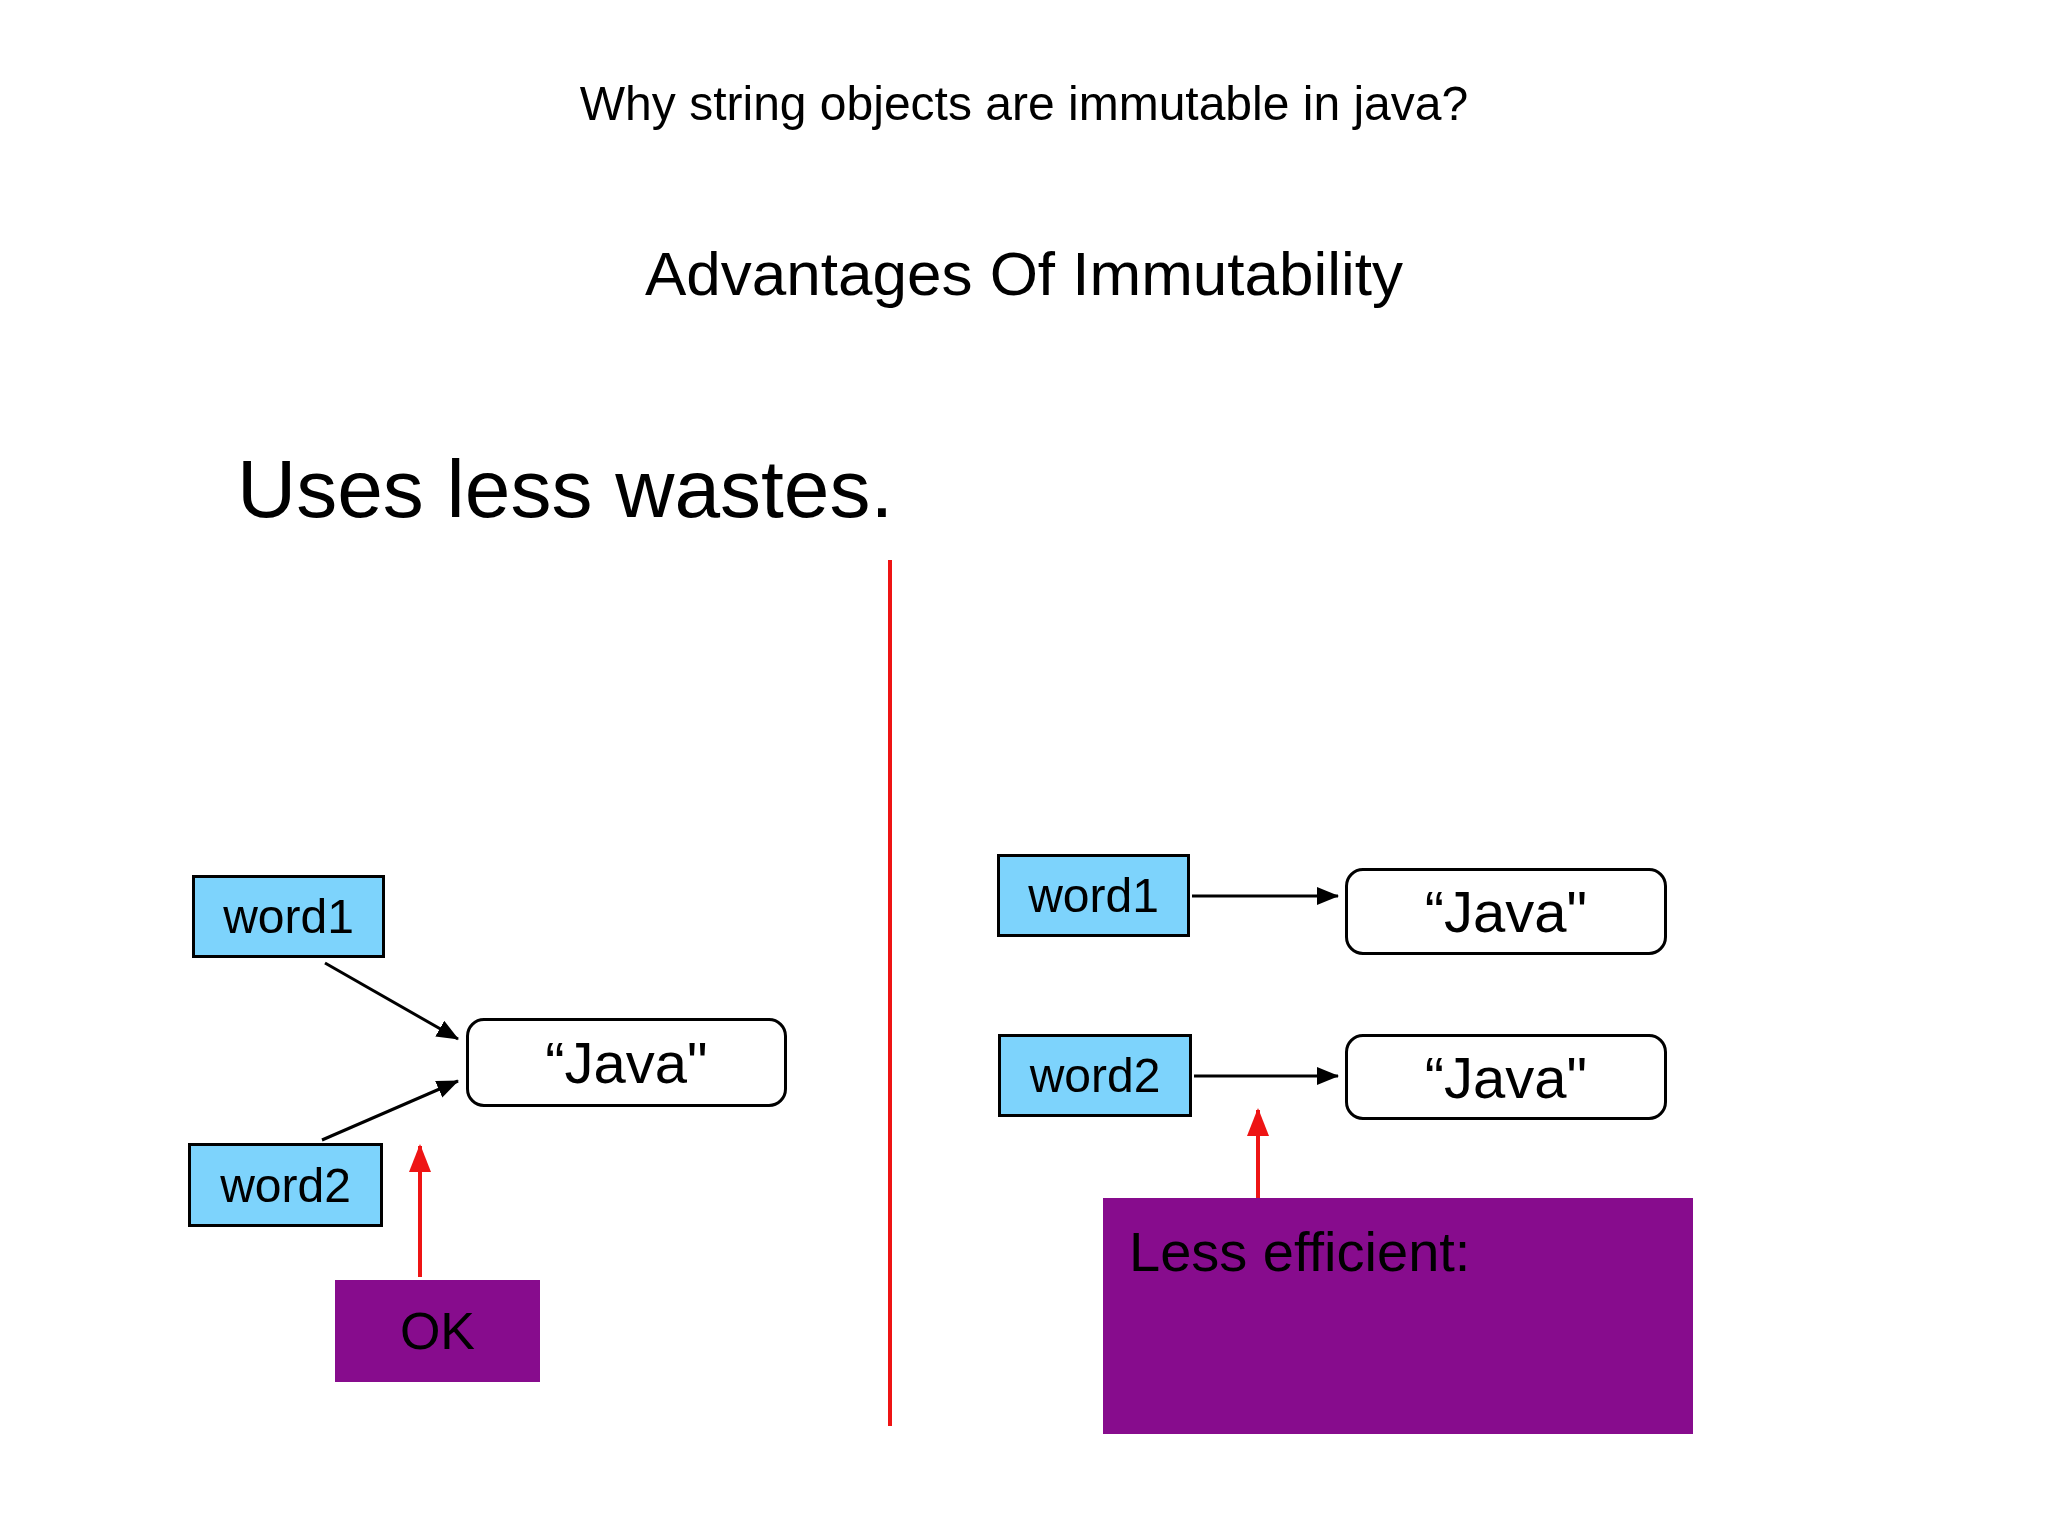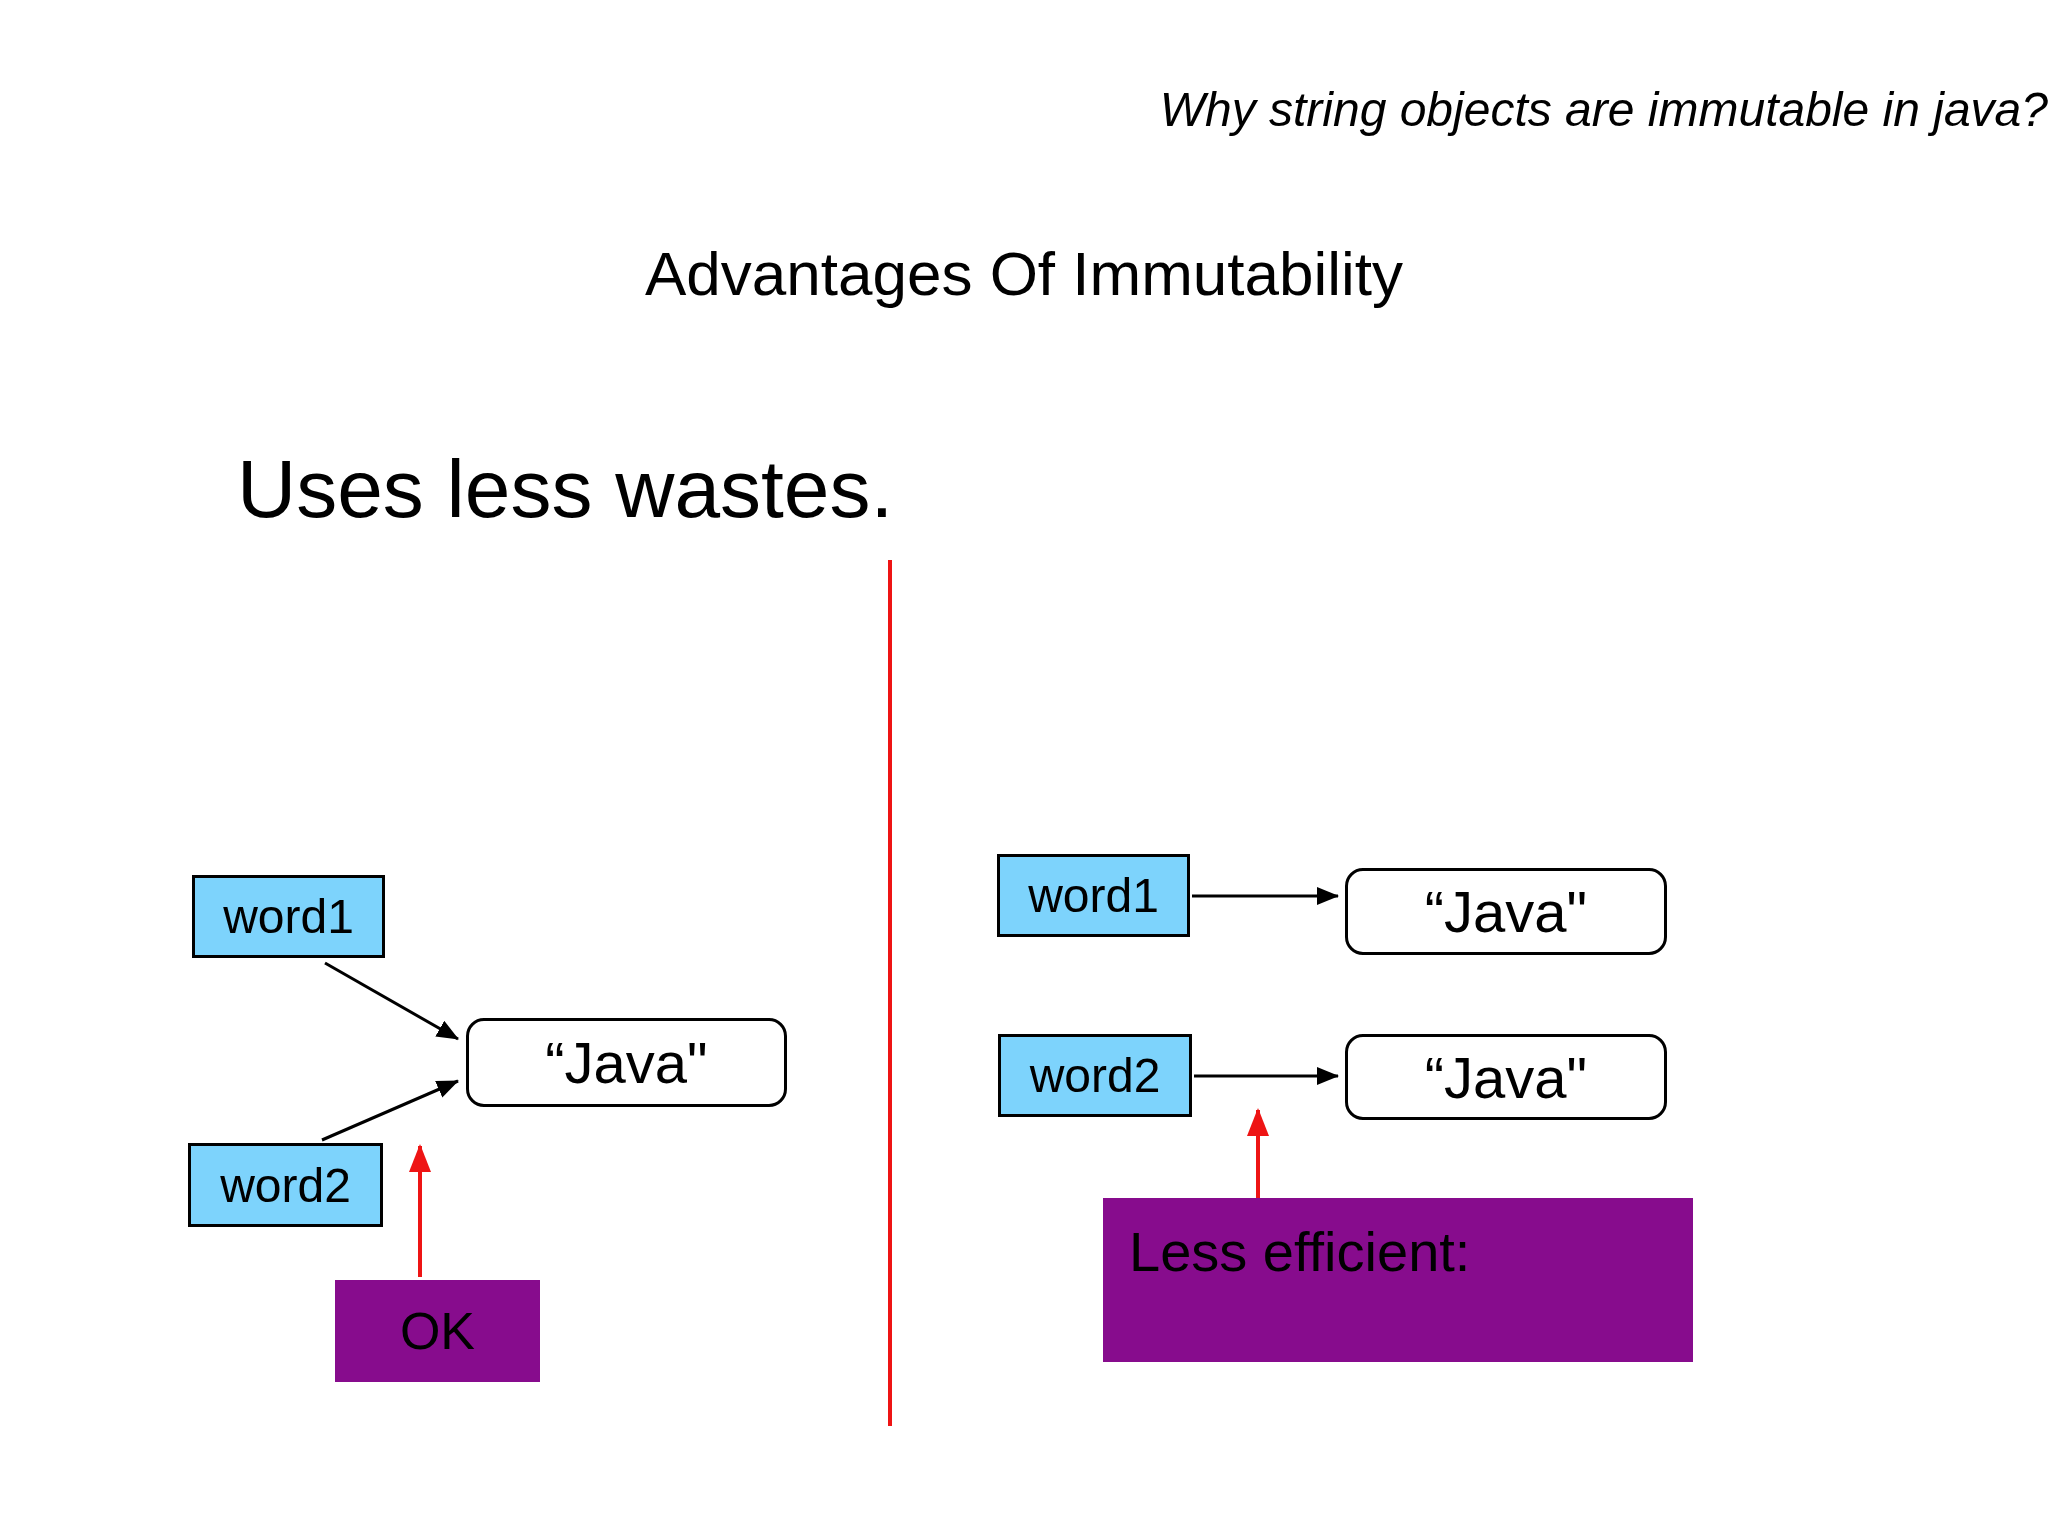--- a/index.html
+++ b/index.html
@@ -7,26 +7,25 @@
     position: relative;
     width: 2048px;
     height: 1536px;
     background: var(--background, #fff);
     font-family: "Liberation Sans", sans-serif;
     color: #000;
     overflow: hidden;
   }
   .slide-title {
     position: absolute;
-    left: 0; top: 82px;
+    left: 0; top: 76px;
     width: 100%;
-    text-align: right;
+    text-align: center;
     font-size: 48px;
     letter-spacing: 0px;
-    font-style: italic;
   }
   .slide-subtitle {
     position: absolute;
     left: 0; top: 238px;
     width: 100%;
     text-align: center;
     font-size: 62px;
   }
   .section-heading {
     position: absolute;
@@ -67,21 +66,21 @@
     display: flex;
     align-items: center;
     justify-content: center;
     font-size: 52px;
     color: #000;
     margin-left: 20px;
   }
   .caption-box {
     position: absolute;
     left: 1103px; top: 1198px;
-    width: 590px; height: 164px;
+    width: 590px; height: 236px;
     background: var(--purple, #870c8d);
     box-sizing: border-box;
     padding: 14px 0 0 26px;
     font-size: 56px;
     line-height: 80px;
     color: #000;
   }
   
   .left-word1 { left: 192px; top: 875px; width: 193px; height: 83px; }
   .left-word2 { left: 188px; top: 1143px; width: 195px; height: 84px; }

